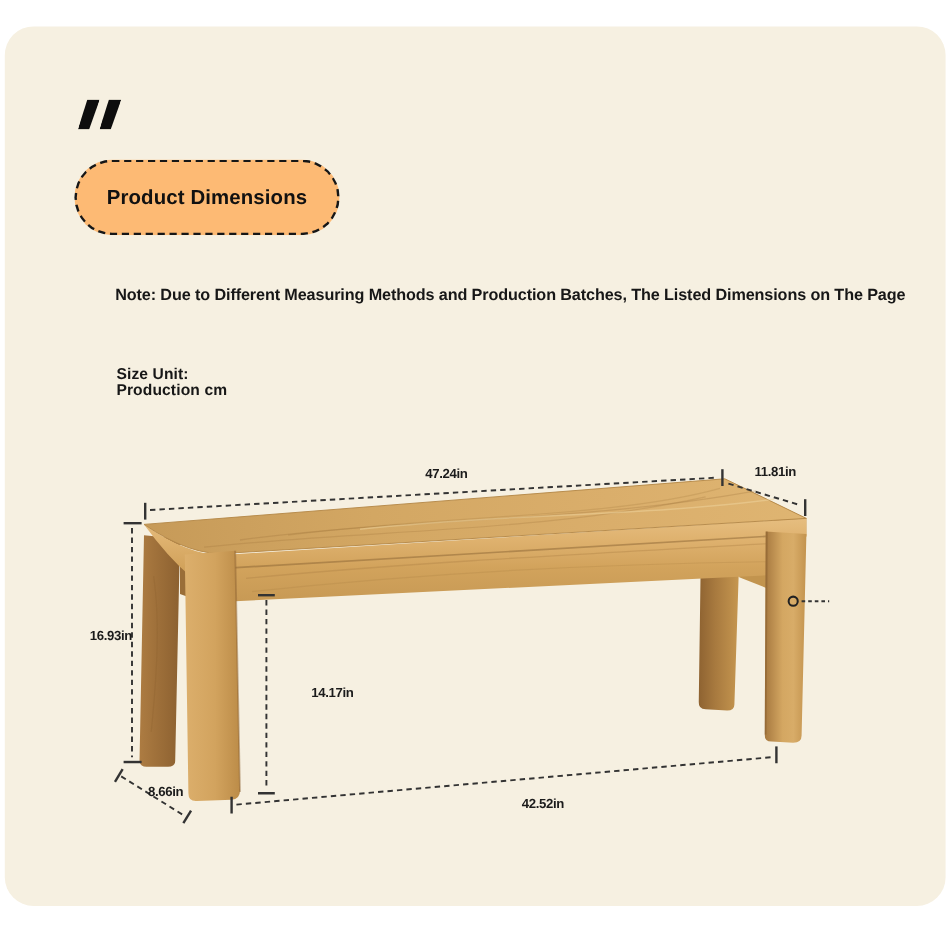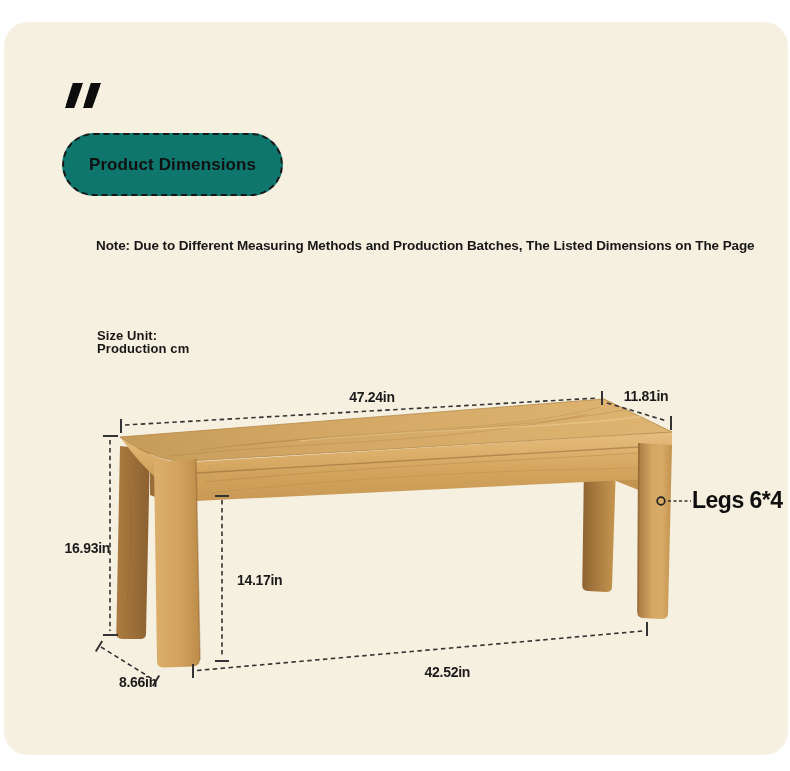--- a/index.html
+++ b/index.html
@@ -14,47 +14,47 @@
   
   .quote{position:absolute;left:68px;top:83px;display:flex;gap:6px;}
   .quote .bar{
     width:12px;height:25px;background:#0d0d0d;
     transform:skewX(-14deg);
     clip-path:polygon(14% 0%,100% 0%,78% 100%,0% 100%);
   }
   
   .badge{
     position:absolute;left:62px;top:133px;width:221px;height:63px;
-    background:#0f766e;border:2.5px dashed #161616;border-radius:34px;
+    background:#fdba74;border:2.5px dashed #161616;border-radius:34px;
     box-sizing:border-box;display:flex;align-items:center;justify-content:center;
     font-size:17px;font-weight:700;color:#111;letter-spacing:0.1px;
   }
   
   .note{position:absolute;left:96px;top:238px;width:692px;overflow:hidden;}
   .note .ln{
     white-space:nowrap;font-size:13.5px;font-weight:700;color:#171717;
     letter-spacing:-0.1px;height:20px;
   }
   .note .ln2{margin-top:14px;padding-left:4px;}
   .size-unit{
     position:absolute;left:97px;top:305px;
-    font-size:13px;font-weight:700;color:#171717;line-height:13px;letter-spacing:0.1px;margin-top:24px;
+    font-size:13px;font-weight:700;color:#171717;line-height:13px;letter-spacing:0.1px;
   }
   
   .bench-svg{position:absolute;left:0;top:0;width:790px;height:771px;}
   
   .dim-label{
-    position:absolute;font-size:14px;font-weight:700;color:#1b1b1b;
+    position:absolute;font-size:11px;font-weight:700;color:#1b1b1b;
     letter-spacing:-0.3px;text-align:center;width:80px;
   }
   .dl-length{left:332px;top:389px;}
   .dl-depth{left:606px;top:388px;}
-  .dl-height{left:30px;top:524px;text-align:right;margin-top:16px;}
-  .dl-clearance{left:237px;top:572px;text-align:left;}
-  .dl-legdepth{left:98px;top:674px;}
+  .dl-height{left:30px;top:524px;text-align:right;}
+  .dl-clearance{left:237px;top:572px;text-align:center;}
+  .dl-legdepth{left:98px;top:654px;}
   .dl-span{left:390px;top:664px;text-align:right;}
   .legs-label{
     position:absolute;left:692px;top:487px;
     font-size:23px;font-weight:700;color:#0f0f0f;letter-spacing:-0.5px;white-space:nowrap;
   }
 </style>
 </head>
 <body>
 
 <div class="page">
@@ -182,14 +182,13 @@
     </g>
   </svg>
 
   <div class="dim-label dl-length">47.24in</div>
   <div class="dim-label dl-depth">11.81in</div>
   <div class="dim-label dl-height">16.93in</div>
   <div class="dim-label dl-clearance">14.17in</div>
   <div class="dim-label dl-legdepth">8.66in</div>
   <div class="dim-label dl-span">42.52in</div>
 
-  <div class="legs-label">Legs 6*4</div>
 </div>
 
 </body></html>

